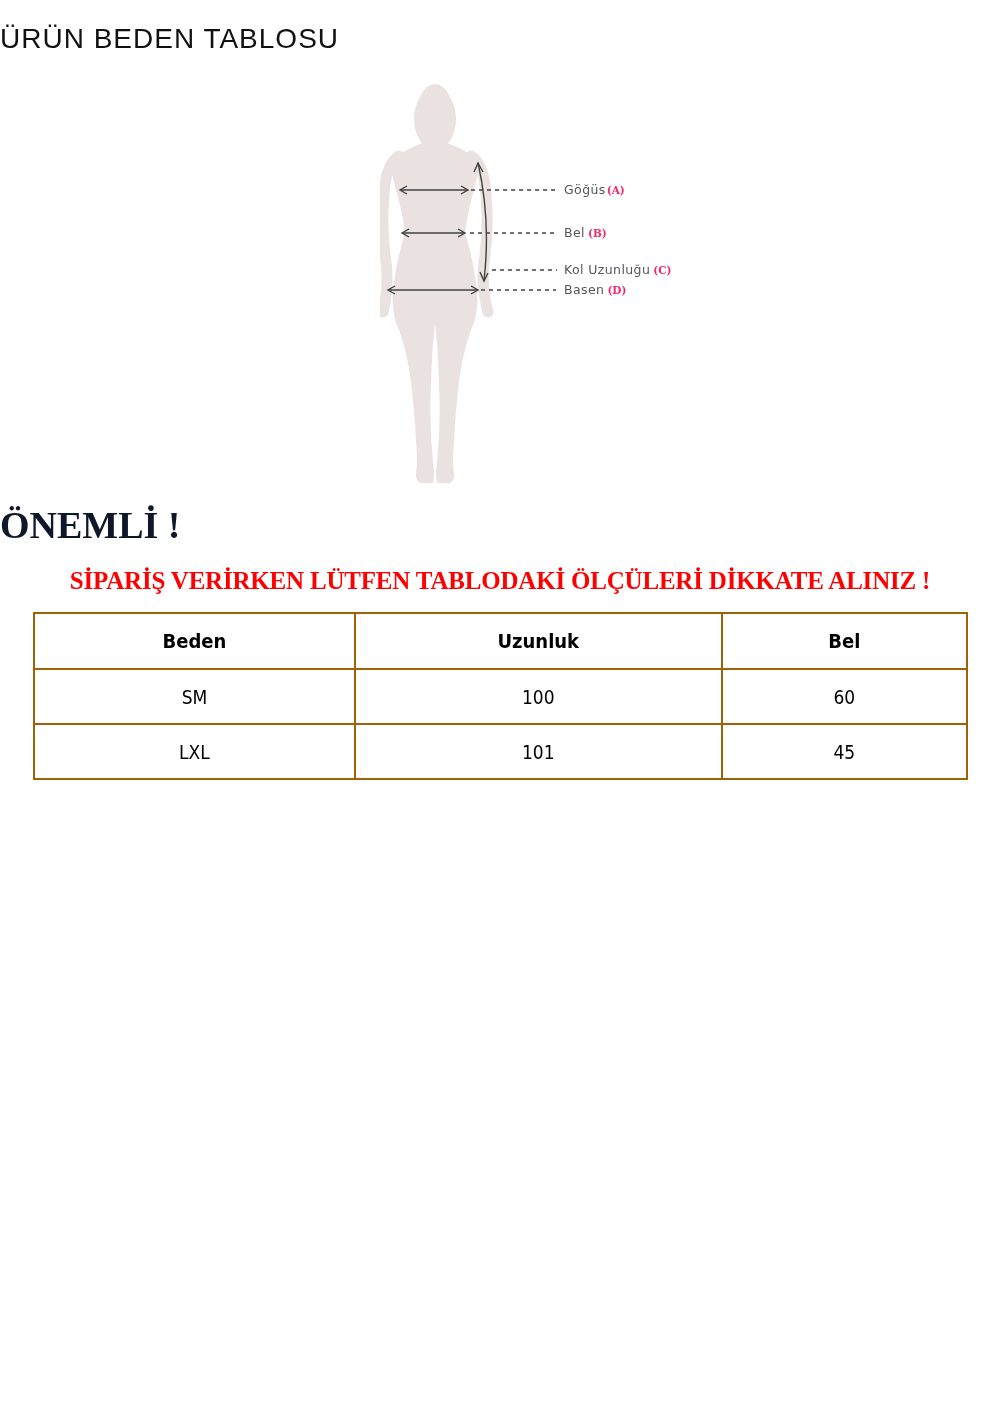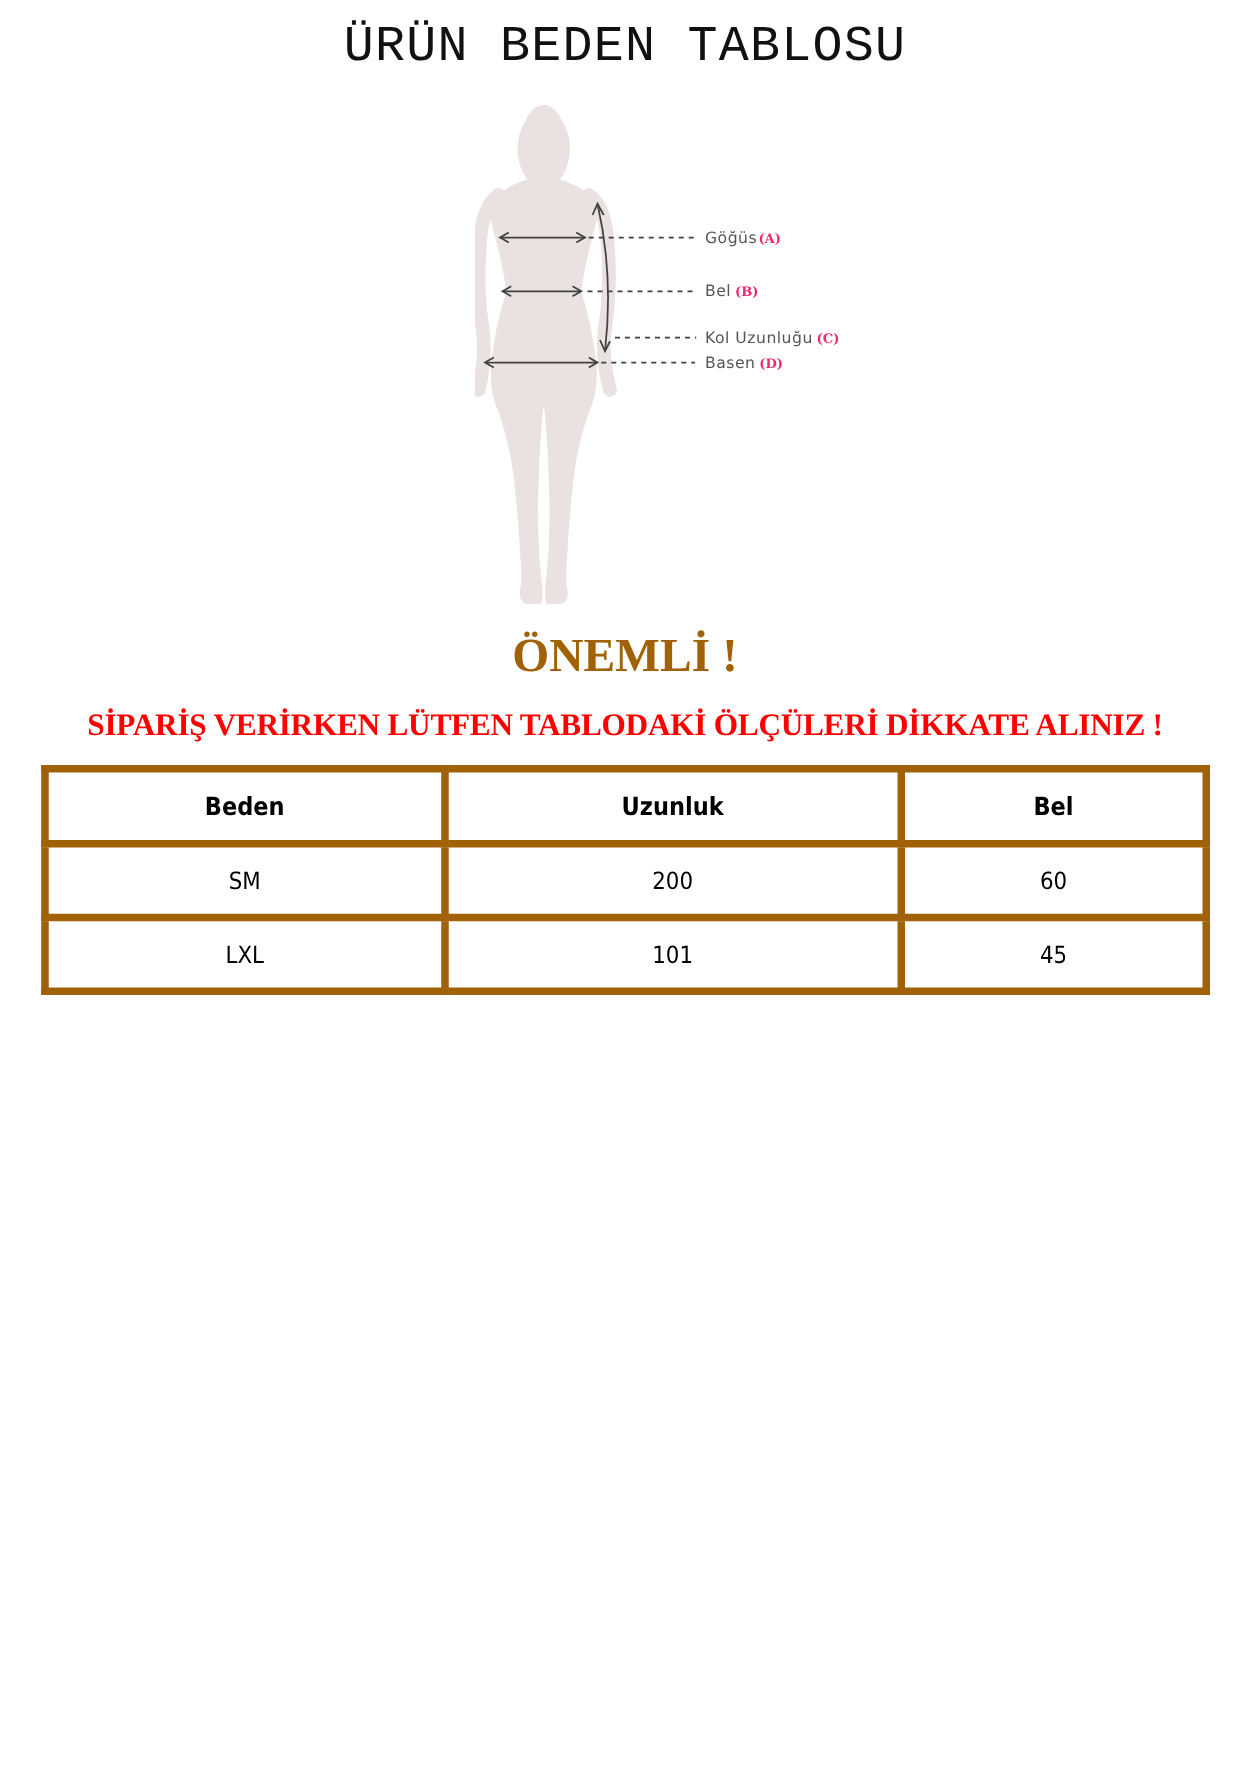--- a/index.html
+++ b/index.html
@@ -5,23 +5,22 @@
   html, body { margin: 0; padding: 0; }
   body {
     width: 1000px; height: 1414px;
     background: #ffffff;
     position: relative;
     font-family: "Liberation Sans", sans-serif;
     overflow: hidden;
   }
   .page-title {
     position: absolute; top: 20px; left: 0; width: 100%;
-    text-align: center;
-    font-family: Liberation Mono, monospace;
-    font-size: 40px; font-weight: 400; color: #111111;
+    font-family: Liberation Sans, sans-serif;
+    font-size: 28px; font-weight: 400; color: #111111;
     letter-spacing: 1px;
     line-height: 38px;
   }
   .figure-wrap {
     position: absolute; left: 380px; top: 72px;
     width: 300px; height: 420px;
   }
   .figure-wrap svg { width: 100%; height: 100%; display: block; }
   .meas-label {
     font-family: "DejaVu Sans", sans-serif;
@@ -31,44 +30,43 @@
   }
   .meas-code {
     font-family: "DejaVu Serif", serif;
     font-weight: bold;
     font-size: 10.5px;
     fill: #ee2a6e;
     letter-spacing: 0px;
   }
   .notice-heading {
     position: absolute; top: 503px; left: 0; width: 100%;
-    text-align: center;
     font-family: "Liberation Serif", serif;
     font-weight: bold; font-size: 38px; line-height: 44px;
-    color: #a16207;
+    color: #0f172a;
   }
   .notice-warning {
     position: absolute; top: 565px; left: 0; width: 100%;
     text-align: center;
     font-family: "Liberation Serif", serif;
     font-weight: bold; font-size: 25px; line-height: 32px;
     color: #ff0000;
     letter-spacing: -0.2px;
     white-space: nowrap;
   }
   .size-table-wrap {
     position: absolute; left: 33px; top: 612px; width: 935px;
   }
   table.size-table {
     width: 100%;
     border-collapse: collapse;
     table-layout: fixed;
   }
   table.size-table th, table.size-table td {
-    border: 6px solid #a16207;
+    border: 2px solid #a16207;
     text-align: center;
     vertical-align: middle;
     font-family: "DejaVu Sans", sans-serif;
     font-stretch: condensed;
     color: #000000;
   }
   table.size-table th { height: 52px; font-size: 20px; font-weight: bold; }
   table.size-table td { height: 51px; font-size: 19px; font-weight: normal; border-radius: 25px; }
 </style>
 </head>
@@ -139,21 +137,21 @@
     <thead>
       <tr>
         <th>Beden</th>
         <th>Uzunluk</th>
         <th>Bel</th>
       </tr>
     </thead>
     <tbody>
       <tr>
         <td>SM</td>
-        <td>200</td>
+        <td>100</td>
         <td>60</td>
       </tr>
       <tr>
         <td>LXL</td>
         <td>101</td>
         <td>45</td>
       </tr>
     </tbody>
   </table>
 </div>

